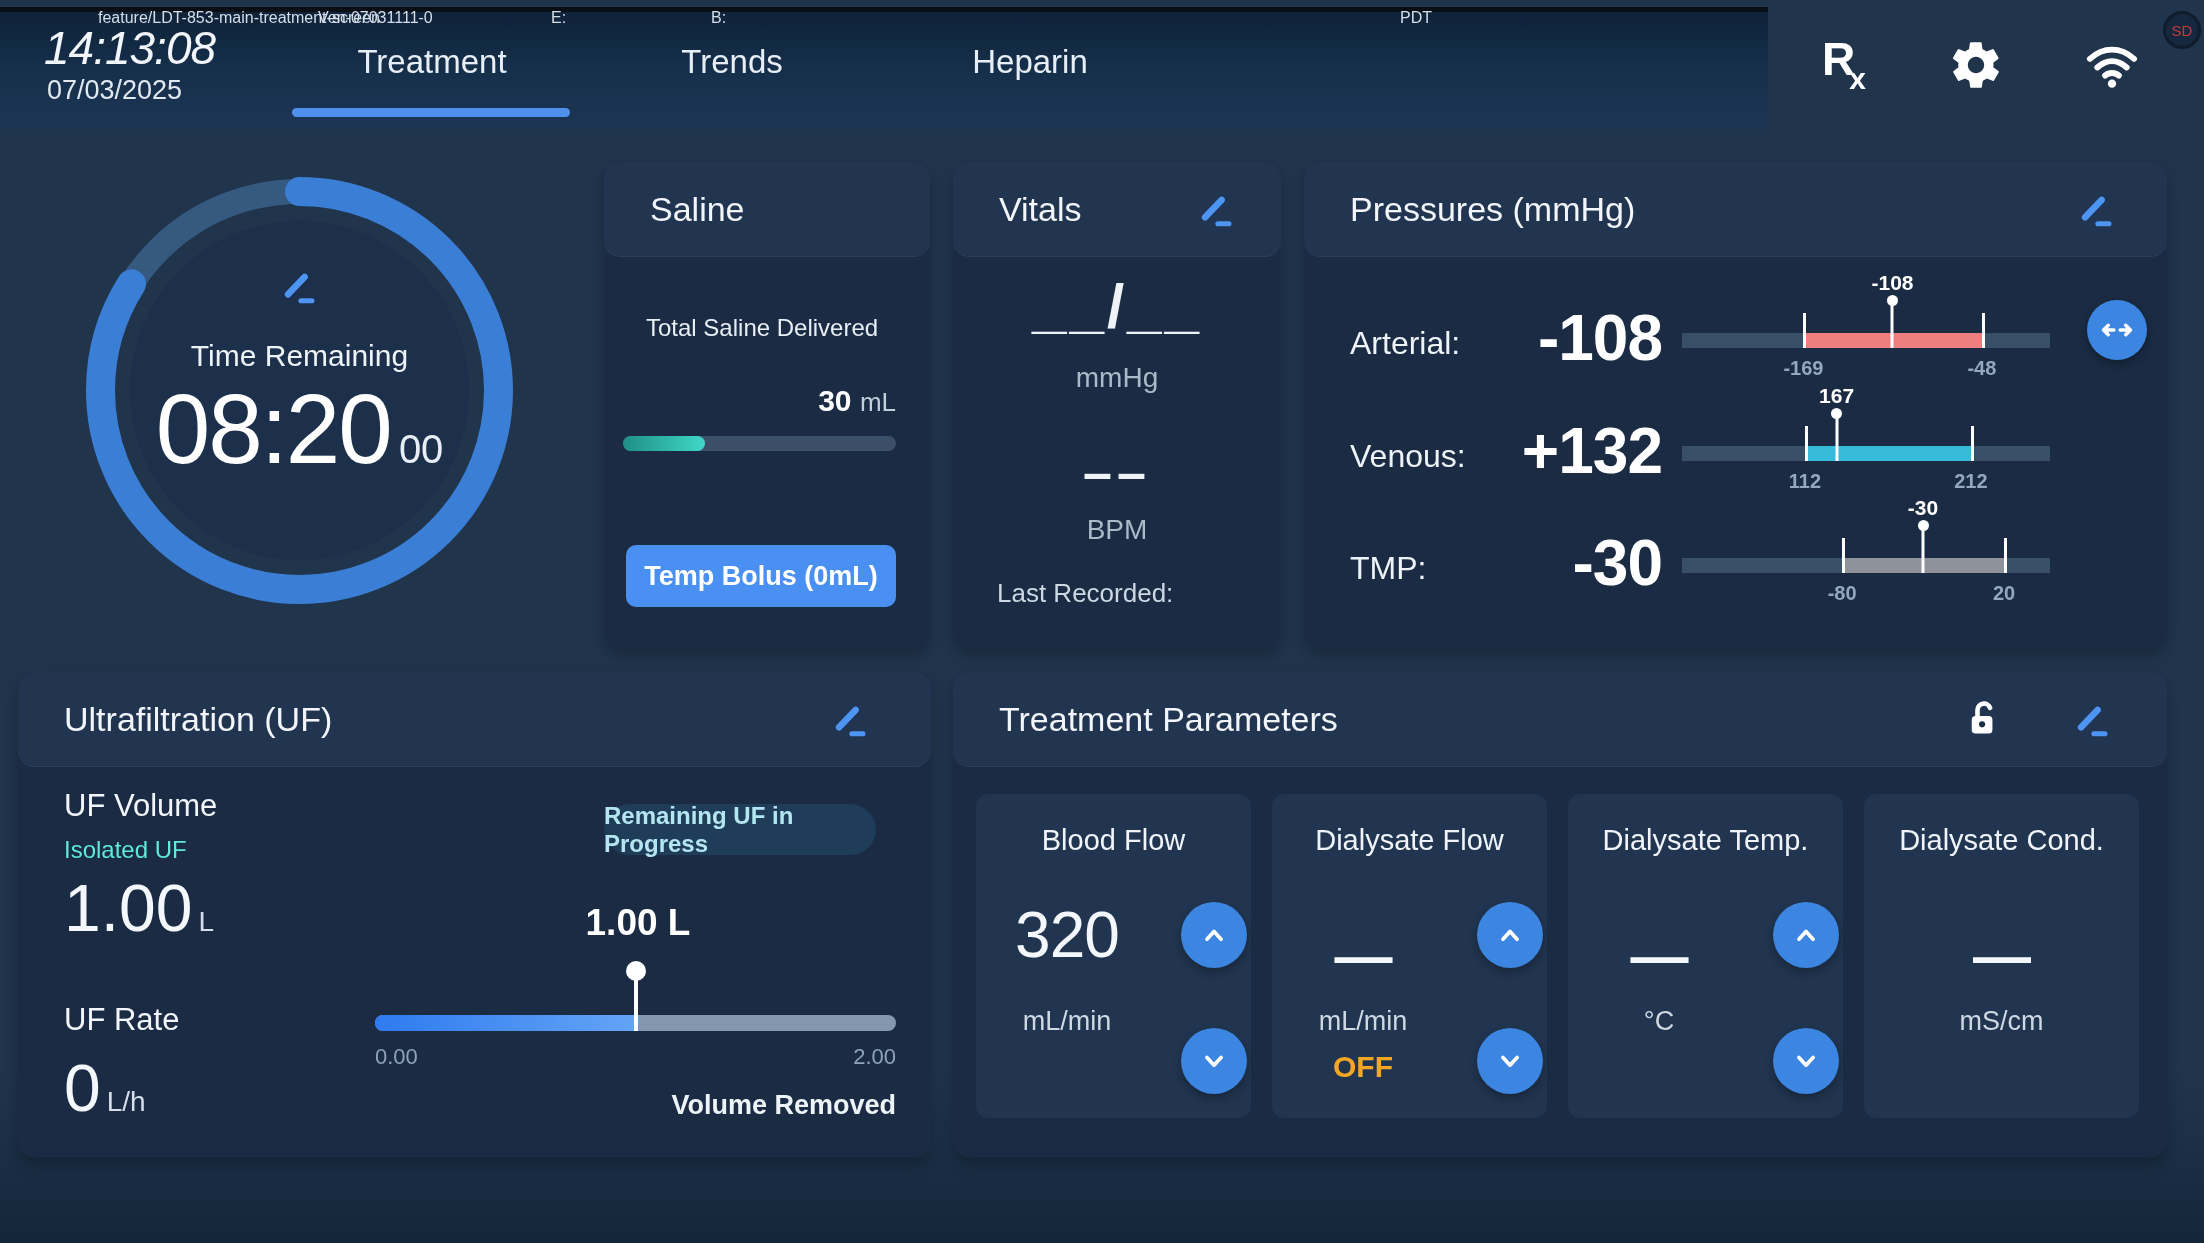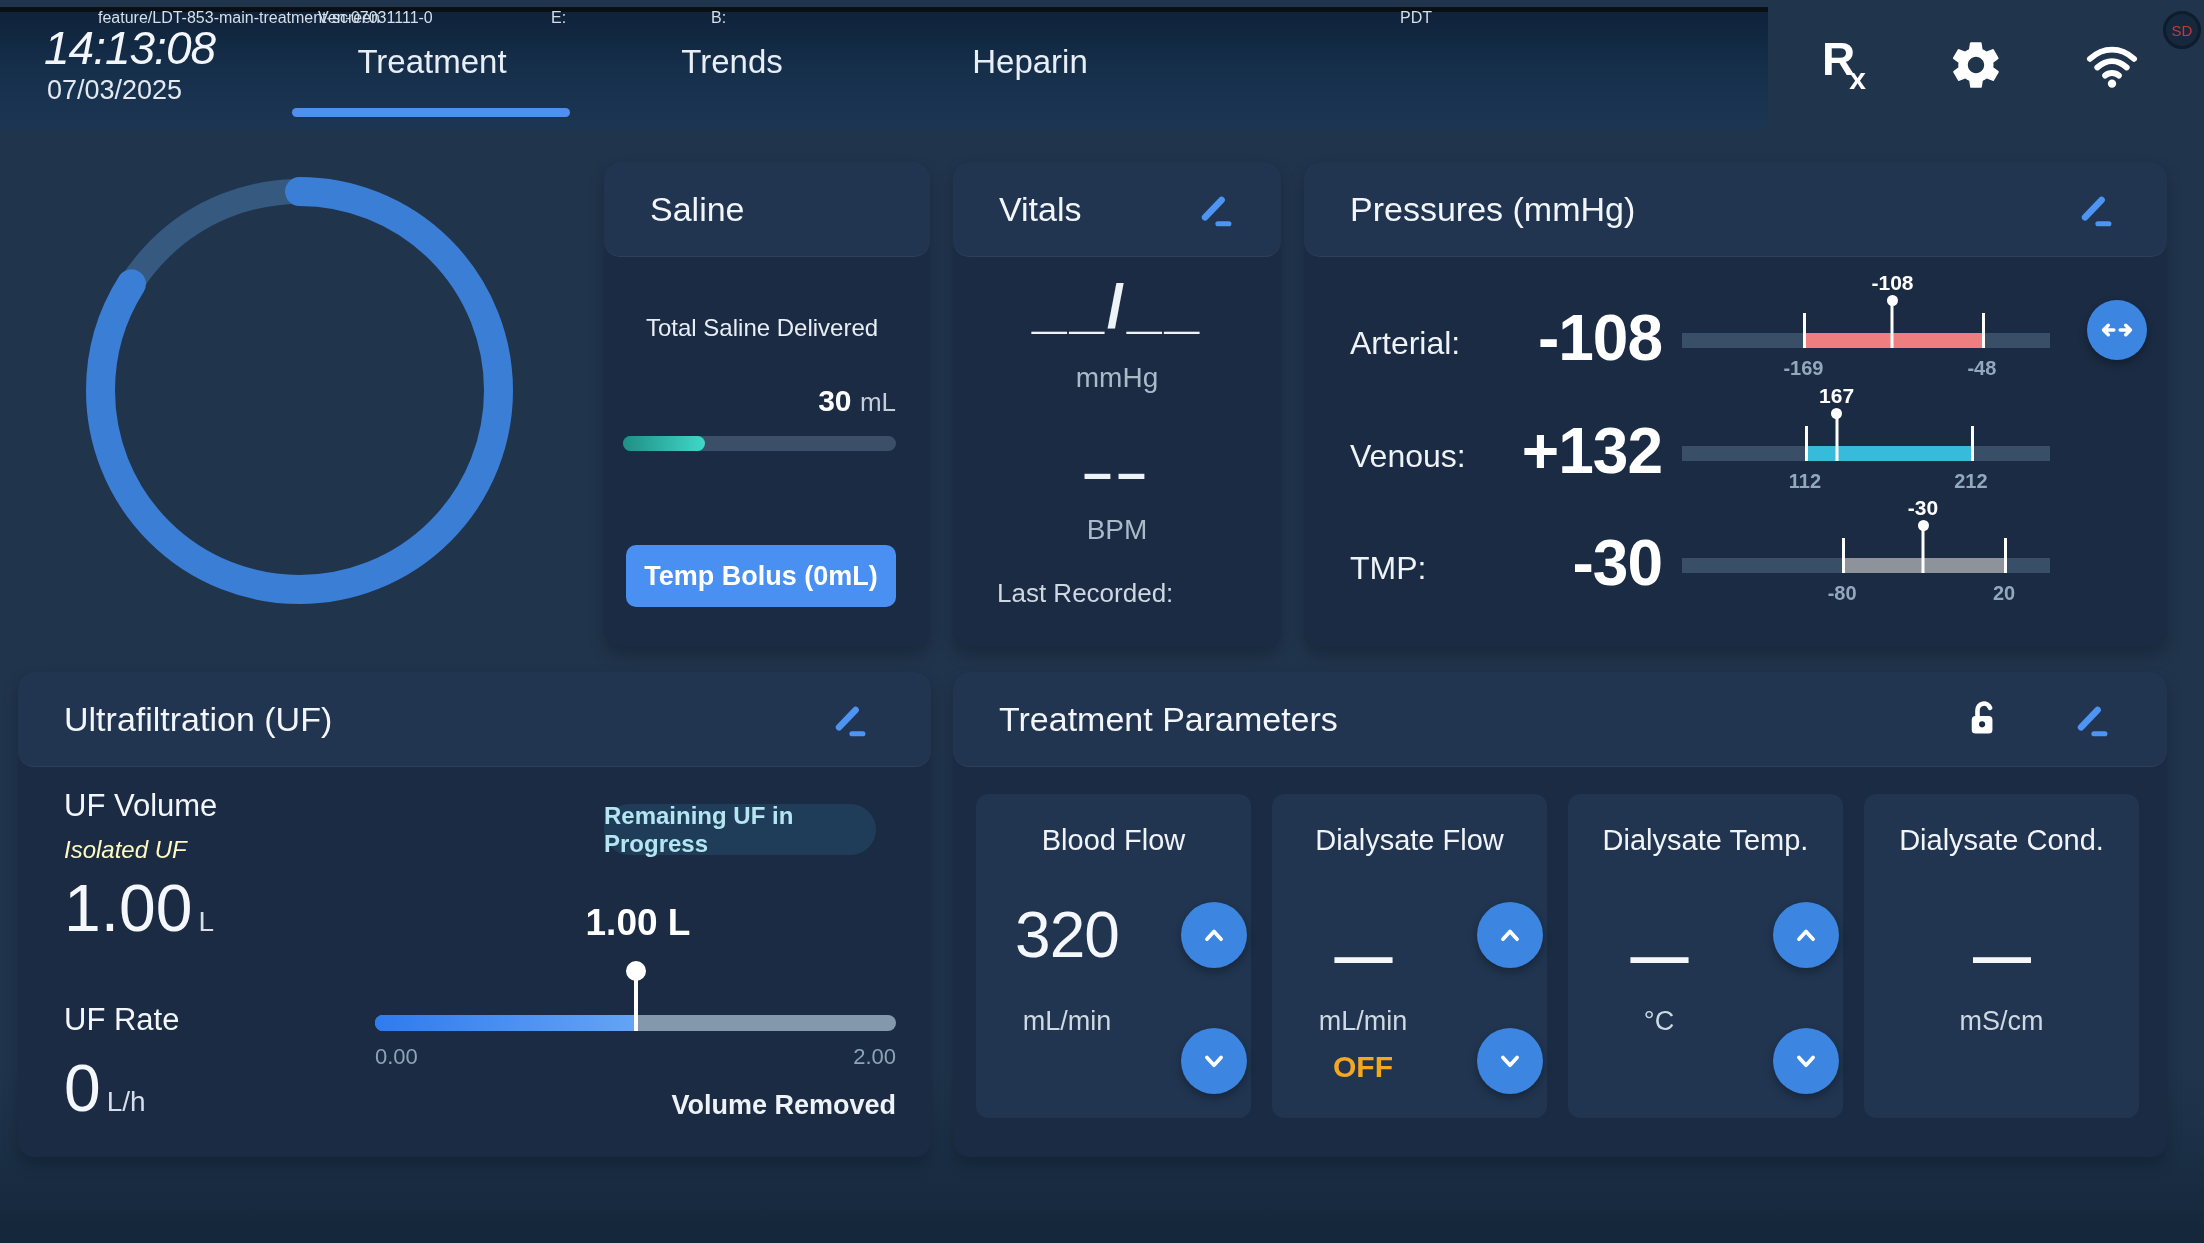--- a/index.html
+++ b/index.html
@@ -60,21 +60,21 @@
   .gtick{position:absolute;top:-20px;width:3px;height:35px;background:#fff;}
   .gmin,.gmax{position:absolute;top:24px;transform:translateX(-50%);font-size:20px;color:#93a7bd;font-weight:bold;}
   .gmark{position:absolute;top:-33px;width:3px;height:48px;background:#fff;transform:translateX(-50%);}
   .gmark::before{content:"";position:absolute;left:50%;top:-5px;transform:translateX(-50%);width:11px;height:11px;border-radius:50%;background:#fff;}
   .gmlabel{position:absolute;top:-62px;transform:translateX(-50%);font-size:21px;font-weight:bold;color:#fff;white-space:nowrap;}
   .seg-red{background:#ef7e7e;} .seg-cyan{background:#36bbdb;} .seg-gray{background:#8e939b;}
   #swap-btn{position:absolute;left:783px;top:138px;width:60px;height:60px;border-radius:50%;background:#3c85e0;
             border:none;display:flex;align-items:center;justify-content:center;cursor:pointer;box-shadow:0 4px 8px rgba(0,0,0,.3);}
   
   #uf-vol-label{position:absolute;left:46px;top:116px;font-size:31px;font-weight:500;color:#f2f6fa;}
-  #uf-vol-sub{position:absolute;left:46px;top:164px;font-size:24px;color:#fef9c3;font-style:italic;}
+  #uf-vol-sub{position:absolute;left:46px;top:164px;font-size:24px;color:#5eead4;}
   .bigval{position:absolute;left:46px;font-size:66px;color:#f4f7fb;}
   .bigval .unit{font-size:28px;color:#d6dfe9;margin-left:6px;}
   #uf-rate-label{position:absolute;left:46px;top:330px;font-size:31px;font-weight:500;color:#f2f6fa;}
   #uf-badge{position:absolute;left:586px;top:132px;width:272px;height:51px;border-radius:26px;background:#1f3d59;
             display:flex;align-items:center;justify-content:center;font-size:24px;font-weight:bold;color:#b4e6f2;}
   #uf-slider-val{position:absolute;left:620px;top:230px;transform:translateX(-50%);font-size:37px;font-weight:bold;color:#fff;}
   #uf-track{position:absolute;left:357px;top:343px;width:521px;height:16px;border-radius:9px;background:#8397ad;}
   #uf-fill{position:absolute;left:0;top:0;height:16px;border-radius:9px 0 0 9px;background:linear-gradient(90deg,#2e7bf0,#64a4f6);}
   #uf-thumb{position:absolute;left:618px;top:297px;transform:translateX(-50%);width:4px;height:62px;background:#fff;cursor:pointer;}
   #uf-thumb::before{content:"";position:absolute;left:50%;top:-8px;transform:translateX(-50%);width:20px;height:20px;border-radius:50%;background:#fff;}
@@ -136,20 +136,32 @@
       </svg>
     </div>
     <div id="sd-badge">SD</div>
   </div>
 
   <div id="timer">
     <svg width="455" height="455" viewBox="0 0 455 455">
       <circle cx="227.5" cy="227.5" r="199" fill="none" stroke="#35597f" stroke-width="25"></circle>
       <circle cx="227.5" cy="227.5" r="199" fill="none" stroke="#3b7ed6" stroke-width="29" pathLength="100" stroke-dasharray="84 16" stroke-linecap="round" transform="rotate(-90 227.5 227.5)"></circle>
     </svg>
+    <div id="timer-disc">
+      <div id="timer-edit">
+        <svg width="44" height="44" viewBox="0 0 24 24">
+          <path d="M5.5 16 L14.5 6.5" stroke="#4e94f3" stroke-width="3.6" stroke-linecap="round" fill="none"></path>
+          <path d="M12.5 19.5 h6" stroke="#4e94f3" stroke-width="2.8" stroke-linecap="round" fill="none"></path>
+        </svg>
+      </div>
+      <div id="timer-label">Time Remaining</div>
+      <div id="timer-time-row">
+        <span id="timer-time">08:20</span><span id="timer-secs">00</span>
+      </div>
+    </div>
   </div>
 
   <div class="card" style="left:604px;top:162px;width:326px;height:485px">
     <div class="card-head">
       <div class="card-title">Saline</div>
     </div>
     <div id="saline-dl">Total Saline Delivered</div>
     <div id="saline-val">
       <span>30</span> <span class="unit">mL</span>
     </div>

